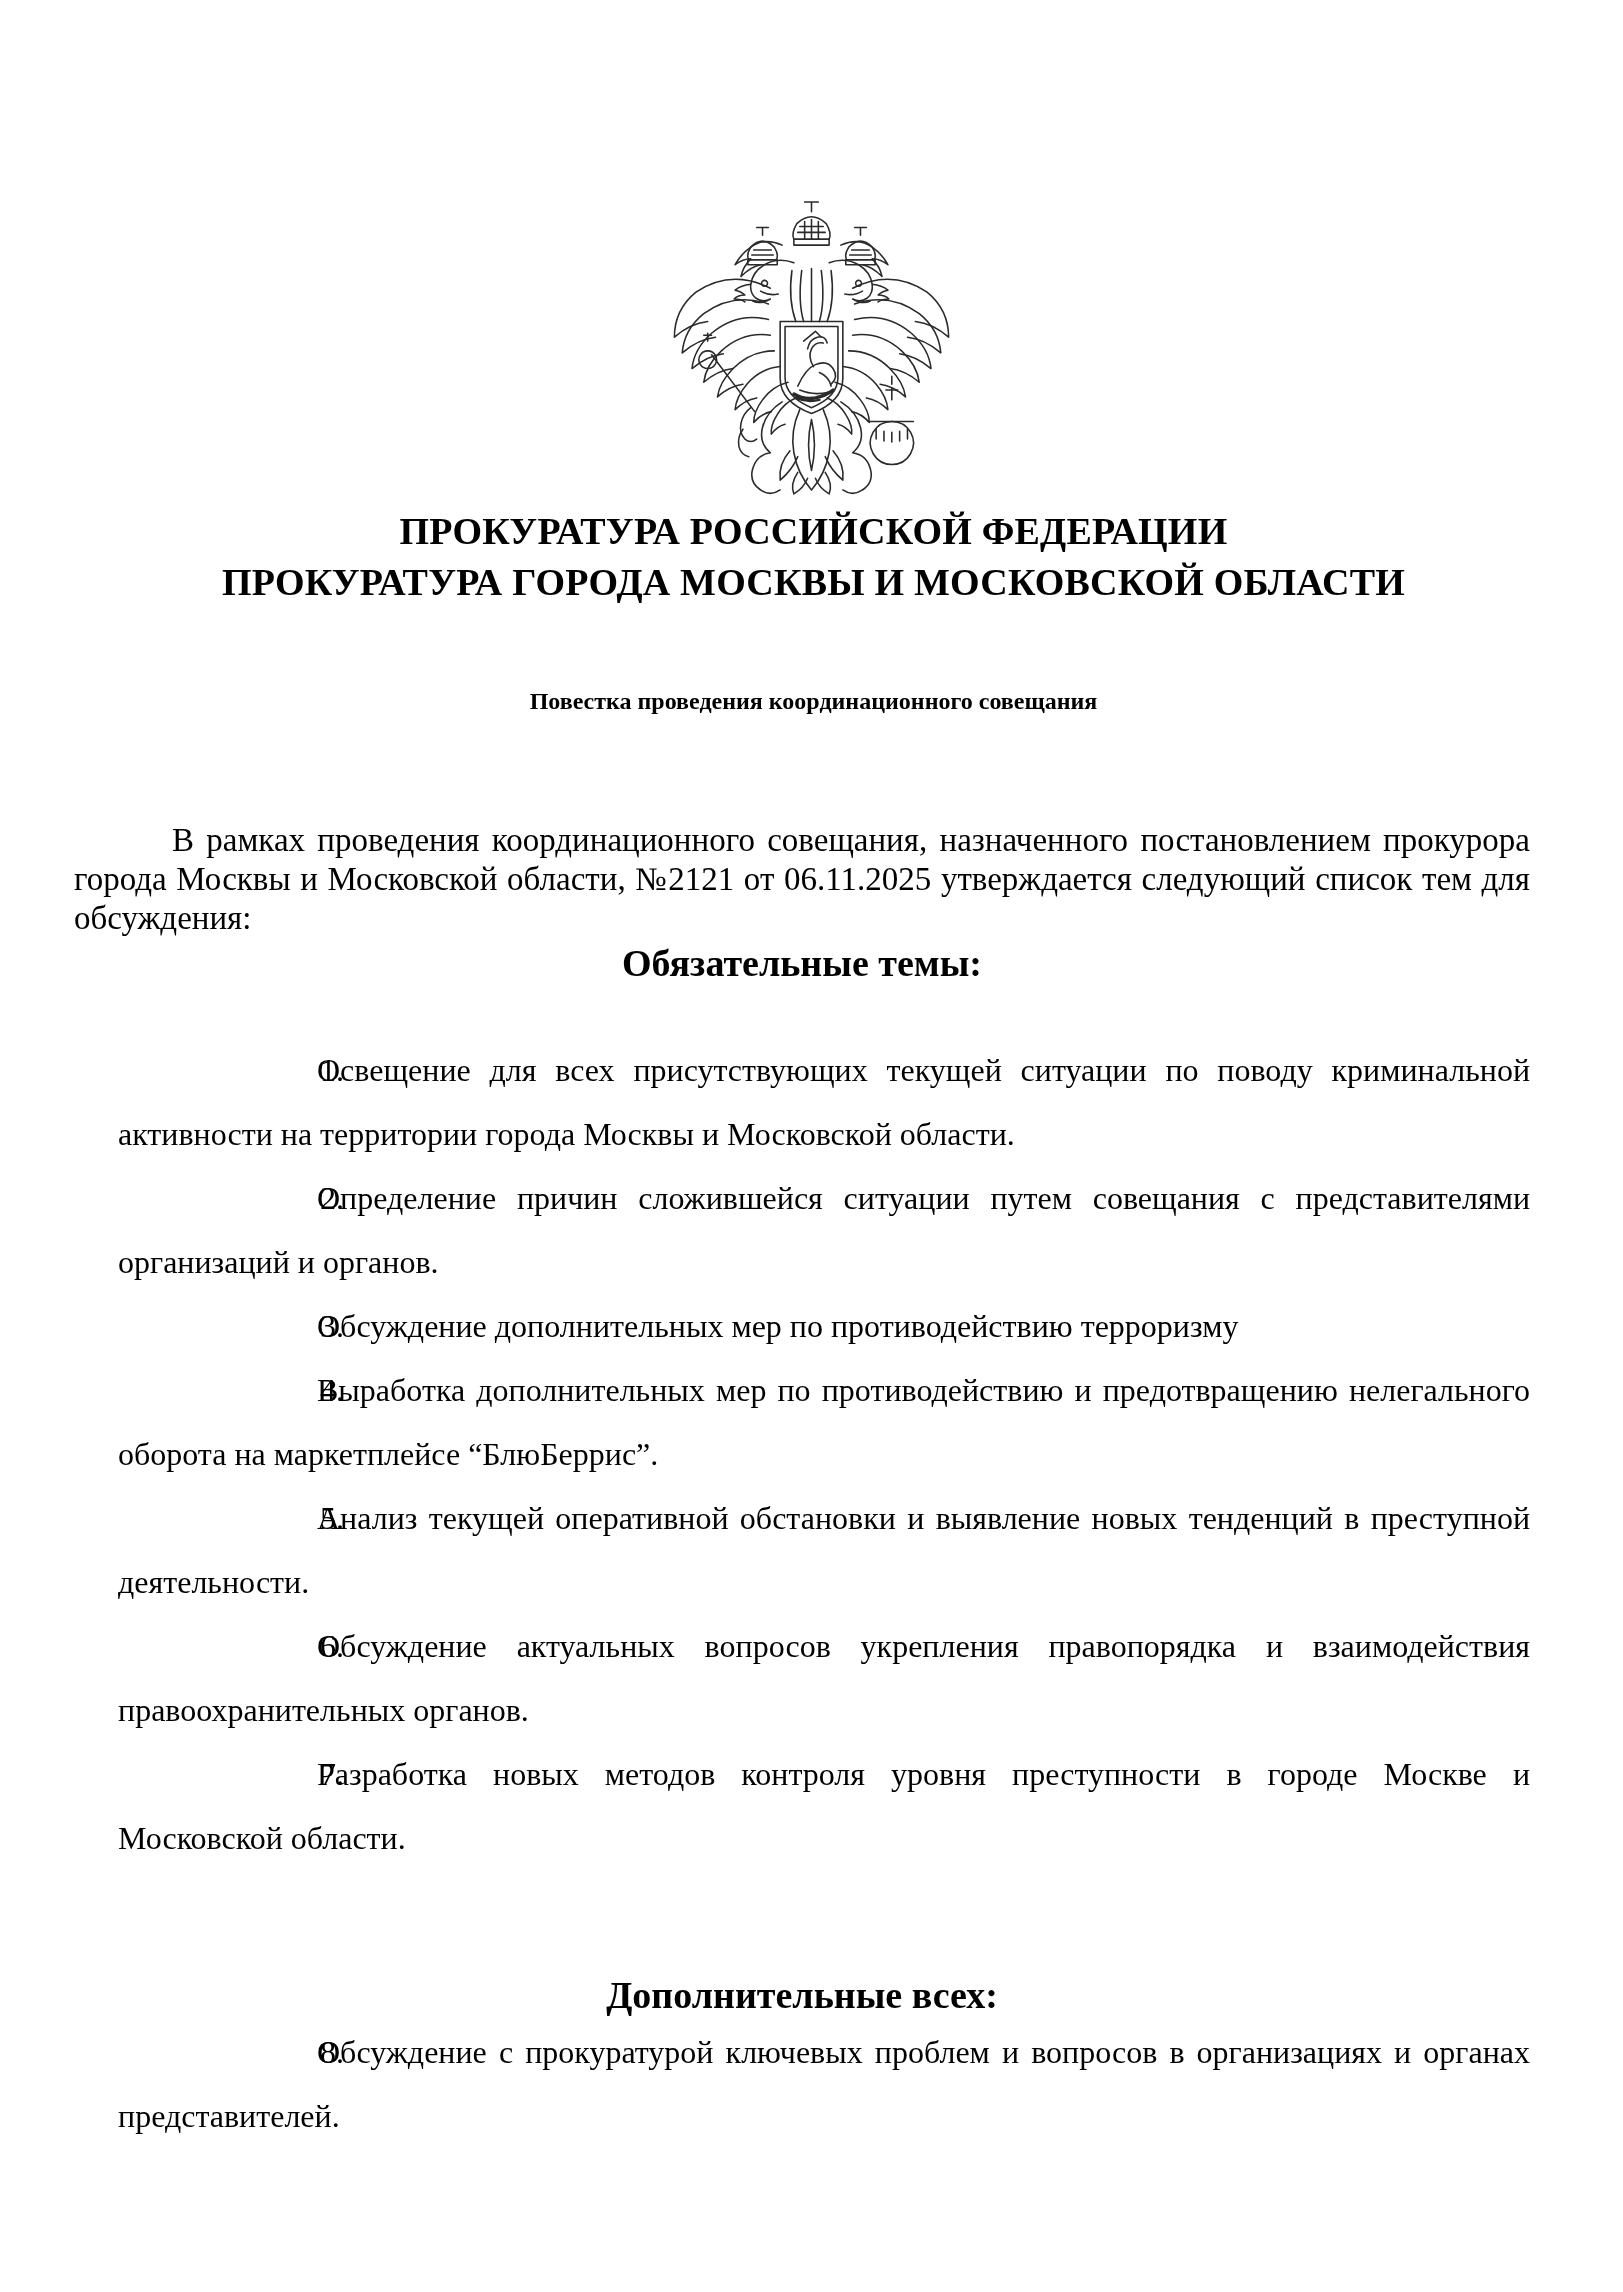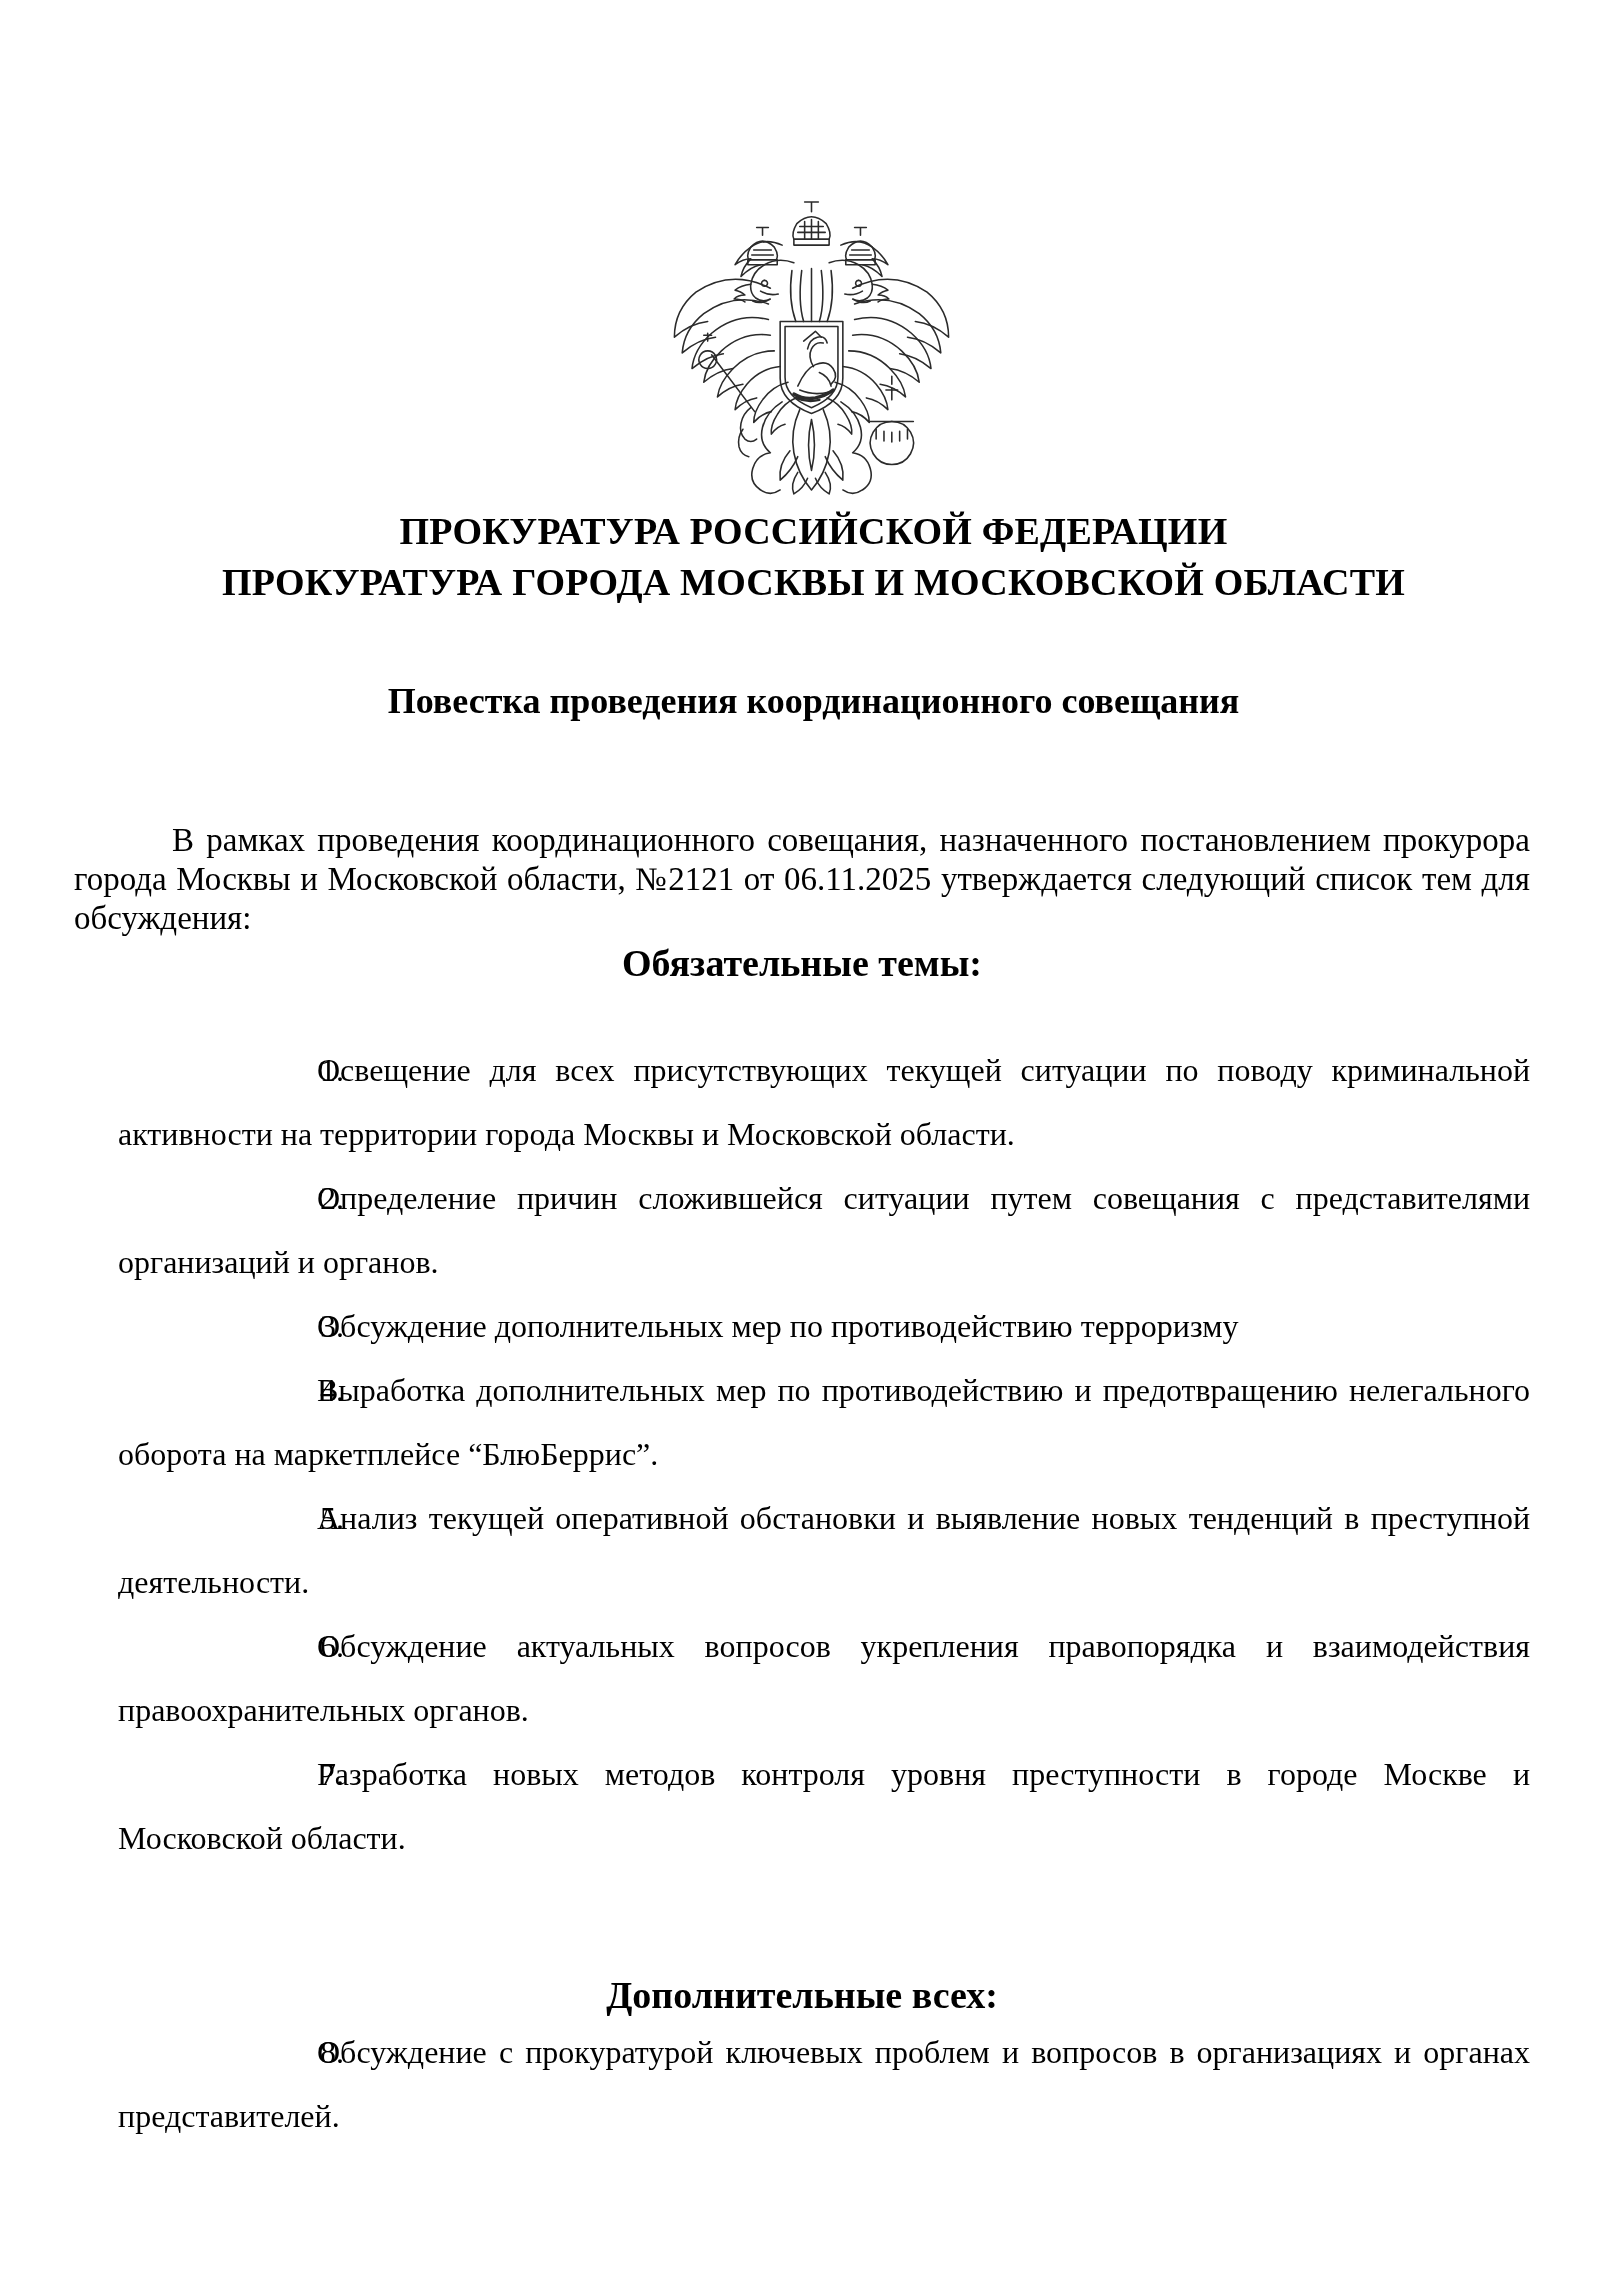--- a/index.html
+++ b/index.html
@@ -54,21 +54,21 @@
   }
   .org-header .line { display: block; white-space: nowrap; }
 
   .doc-title {
     position: absolute;
     top: 678px;
     left: 59px;
     width: 1509px;
     text-align: center;
     font-weight: bold;
-    font-size: 36px;
+    font-size: 24px;
     line-height: 47px;
   }
 
   
   .body-block {
     position: absolute;
     top: 821px;
     left: 74px;
     width: 1456px;
   }

